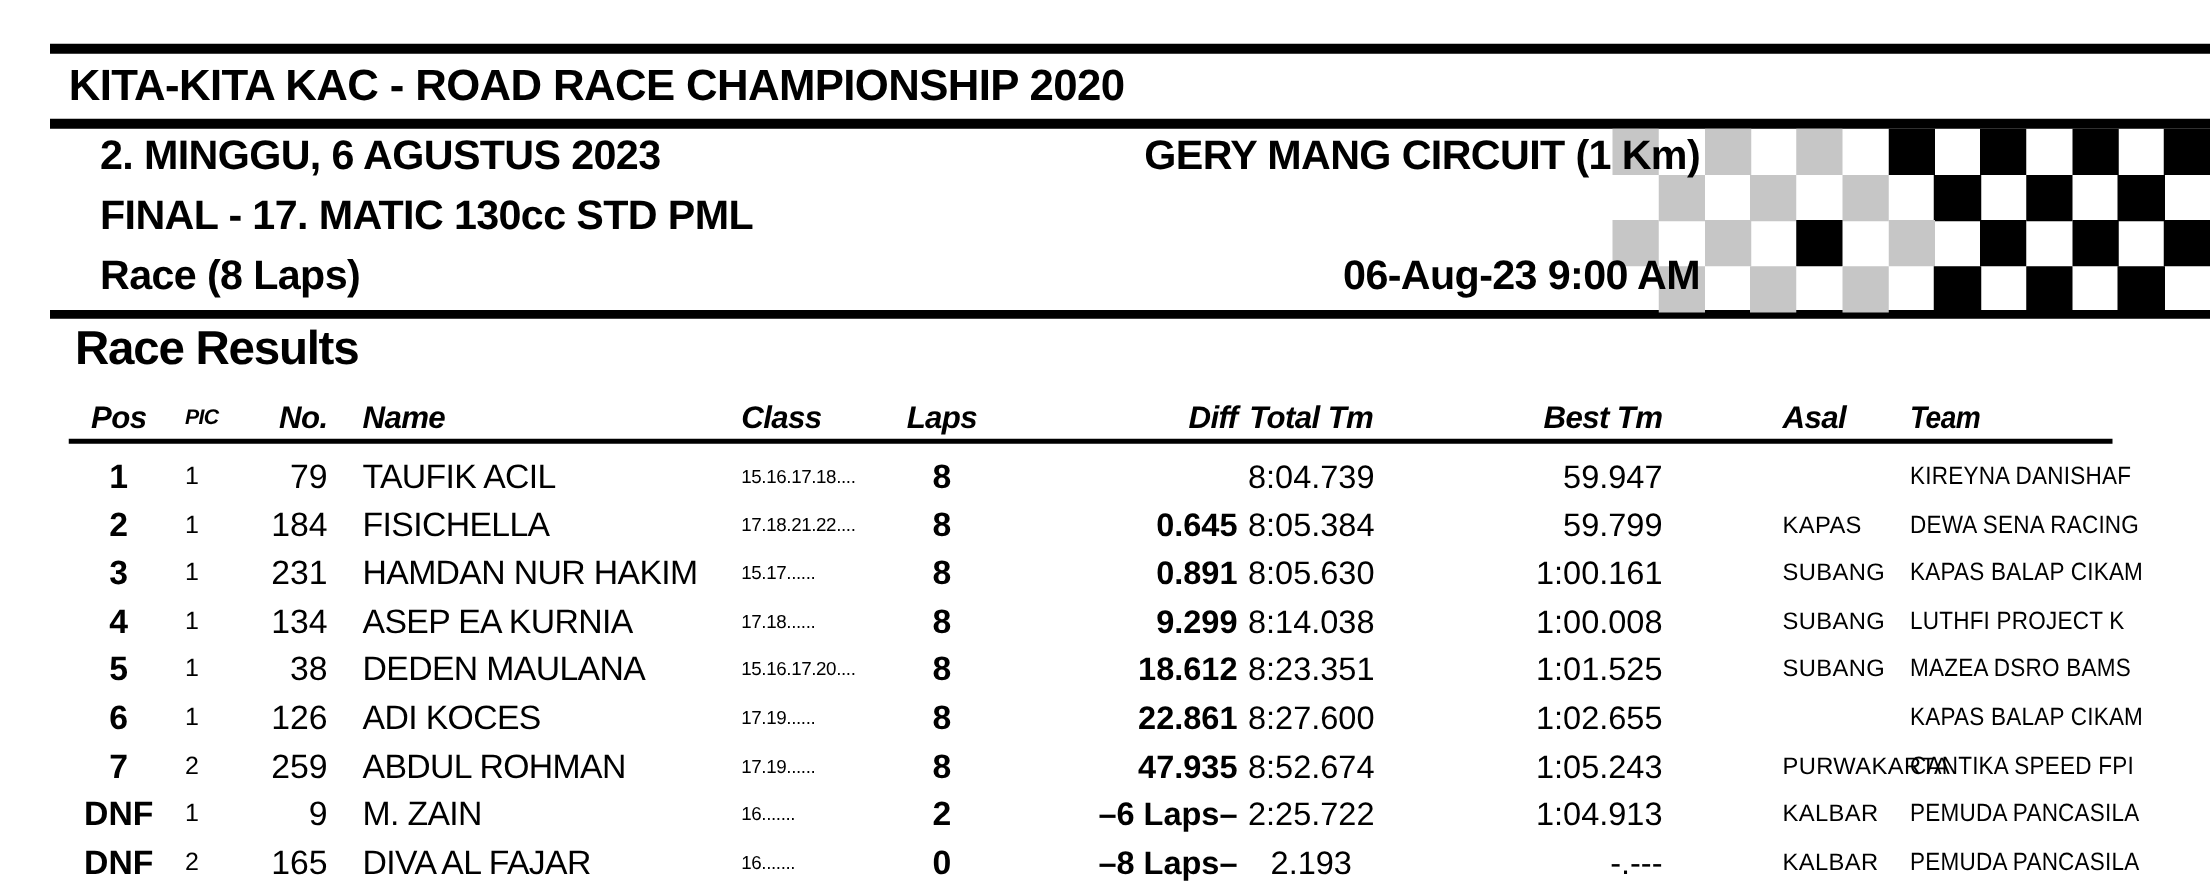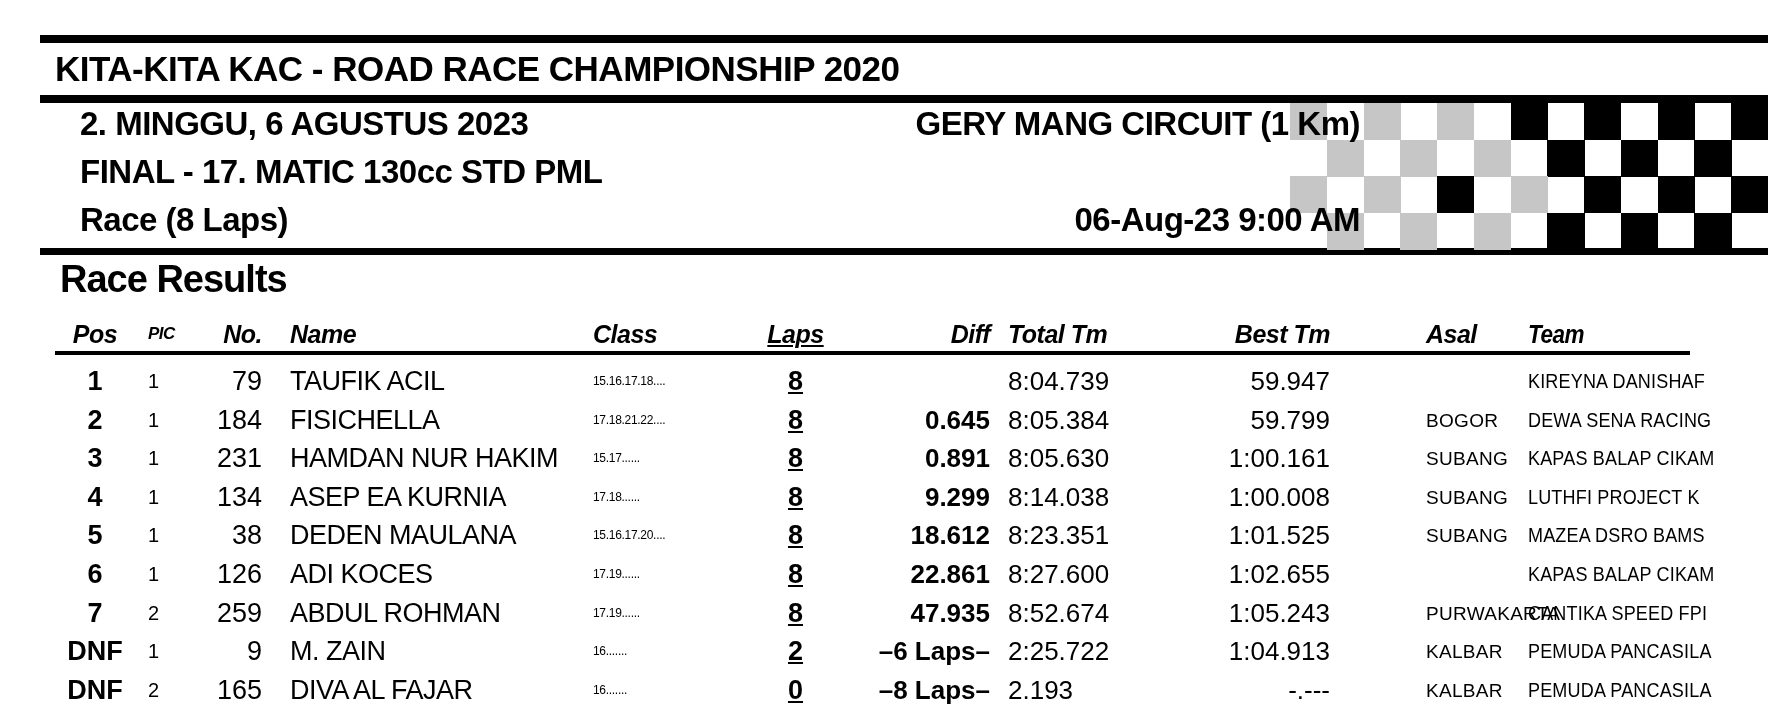--- a/index.html
+++ b/index.html
@@ -35,24 +35,24 @@
   .thead .c-pic{font-size:17px;}
   .thead .c-asal,.thead .c-team,.thead .c-class{font-size:25px;letter-spacing:-0.5px;}
   .head-rule{position:absolute;left:55px;top:351px;width:1635px;height:4px;background:#000;}
   .tbody{position:absolute;left:0;top:362px;width:1768px;}
   .trow{position:absolute;left:0;width:1768px;height:39px;line-height:39px;}
   .cell{position:absolute;top:0;height:100%;white-space:nowrap;}
   .c-pos  {left:60px;  width:70px; text-align:center;font-weight:bold;font-size:27px;}
   .c-pic  {left:148px; width:48px; text-align:left;font-size:20px;}
   .c-no   {left:178px; width:84px; text-align:right; font-size:27px;}
   .c-name {left:290px; width:300px;font-size:27px;letter-spacing:-0.5px;}
-  .c-class{left:593px; width:160px;font-size:12px;letter-spacing:-0.3px;}
-  .c-laps {left:758px; width:75px; text-align:center;font-weight:bold;font-size:27px;text-decoration:underline;}
+  .c-class{left:593px; width:160px;font-size:15px;letter-spacing:-0.3px;}
+  .c-laps {left:716px; width:75px; text-align:center;font-weight:bold;font-size:27px;}
   .c-diff {left:828px; width:162px;text-align:right;font-weight:bold;font-size:26px;}
-  .c-total{left:1008px;width:170px;text-align:left;font-size:26px;}
+  .c-total{left:964px;width:170px;text-align:center;font-size:26px;}
   .c-best {left:1158px;width:172px;text-align:right;font-size:26px;}
   .c-asal {left:1426px;width:150px;font-size:19px;letter-spacing:0.3px;}
   .c-team {left:1528px;width:280px;font-size:20px;letter-spacing:0.2px;
            transform:scaleX(0.9);transform-origin:left center;}
 </style>
 </head>
 <body>
 
 <div class="page">
 
@@ -135,21 +135,21 @@
       <div class="trow" style="top: 38.6px;">
         <div class="cell c-pos">2</div>
         <div class="cell c-pic">1</div>
         <div class="cell c-no">184</div>
         <div class="cell c-name">FISICHELLA</div>
         <div class="cell c-class">17.18.21.22....</div>
         <div class="cell c-laps">8</div>
         <div class="cell c-diff">0.645</div>
         <div class="cell c-total">8:05.384</div>
         <div class="cell c-best">59.799</div>
-        <div class="cell c-asal">BOGOR</div>
+        <div class="cell c-asal">KAPAS</div>
         <div class="cell c-team">DEWA SENA RACING</div>
       </div>
       <div class="trow" style="top: 77.2px;">
         <div class="cell c-pos">3</div>
         <div class="cell c-pic">1</div>
         <div class="cell c-no">231</div>
         <div class="cell c-name">HAMDAN NUR HAKIM</div>
         <div class="cell c-class">15.17......</div>
         <div class="cell c-laps">8</div>
         <div class="cell c-diff">0.891</div>

